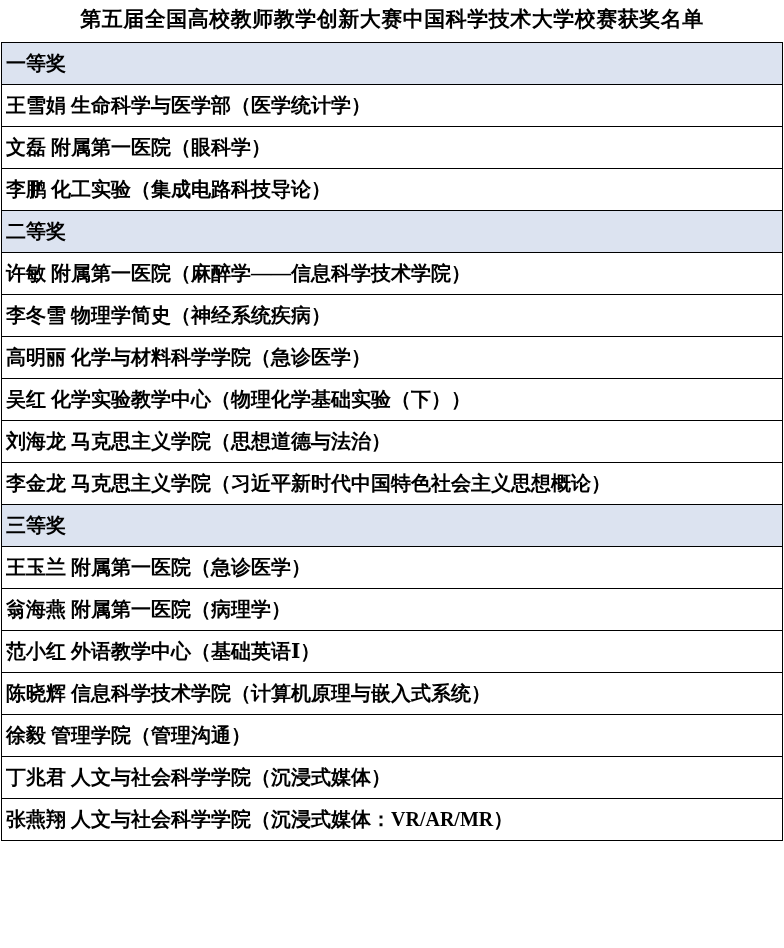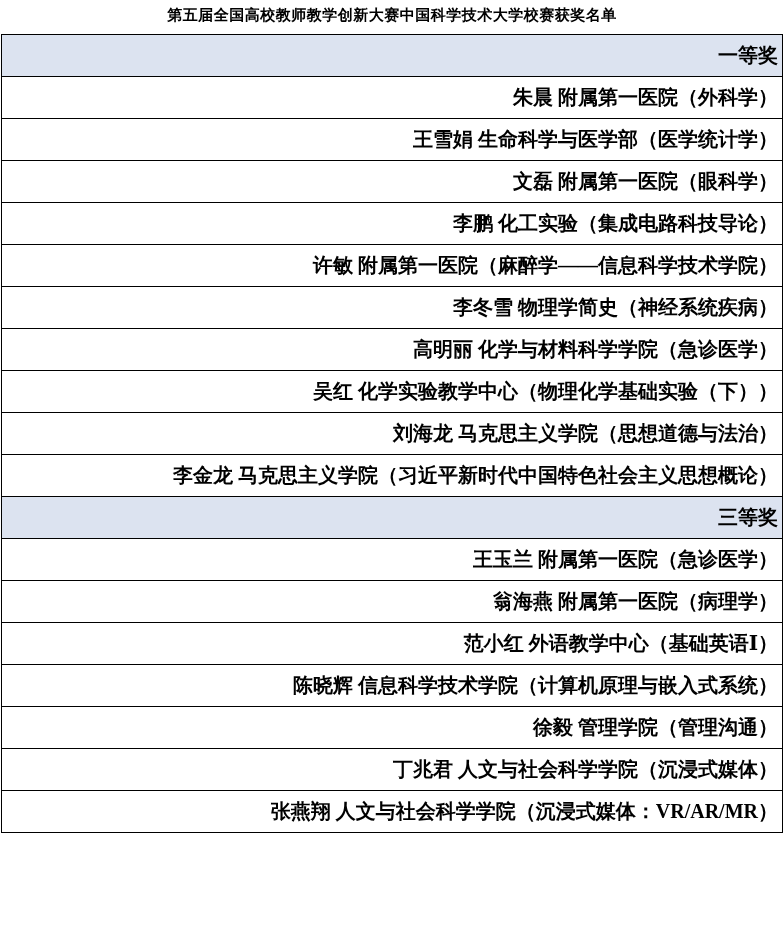--- a/index.html
+++ b/index.html
@@ -13,35 +13,35 @@
     font-family: "Liberation Serif", "DejaVu Serif", serif;
     color: #000000;
     overflow: hidden;
   }
   .page {
     width: 784px;
     box-sizing: border-box;
   }
   .doc-title {
     text-align: center;
-    font-size: 15px;
+    font-size: 21px;
     font-weight: bold;
     line-height: 1.4;
     padding: 5px 0 8px 0;
     letter-spacing: 0.5px;
   }
   table.award-table {
     width: 782px;
     margin: 0 1px;
     border-collapse: collapse;
     table-layout: fixed;
   }
   table.award-table td {
     border: 1px solid #000000;
-    text-align: right;
+    text-align: left;
     vertical-align: middle;
     font-size: 20px;
     line-height: 1.2;
     padding: 8px 4px 9px 4px;
     white-space: nowrap;
   }
   td.section-header {
     background: #dce3f0;
     font-weight: bold;
     font-size: 20px;
@@ -59,32 +59,32 @@
 
   <div class="doc-title">第五届全国高校教师教学创新大赛中国科学技术大学校赛获奖名单</div>
 
   <table class="award-table">
     <tbody>
 
       <tr>
         <td class="section-header">一等奖</td>
       </tr>
       <tr>
-        <td class="entry">朱晨  附属第一医院（外科学）</td>
-      </tr>
-      <tr>
         <td class="entry">王雪娟  生命科学与医学部（医学统计学）</td>
       </tr>
       <tr>
         <td class="entry">文磊  附属第一医院（眼科学）</td>
       </tr>
       <tr>
         <td class="entry">李鹏  化工实验（集成电路科技导论）</td>
       </tr>
 
+      <tr>
+        <td class="section-header">二等奖</td>
+      </tr>
       <tr>
         <td class="entry">许敏  附属第一医院（麻醉学——信息科学技术学院）</td>
       </tr>
       <tr>
         <td class="entry">李冬雪  物理学简史（神经系统疾病）</td>
       </tr>
       <tr>
         <td class="entry">高明丽  化学与材料科学学院（急诊医学）</td>
       </tr>
       <tr>

